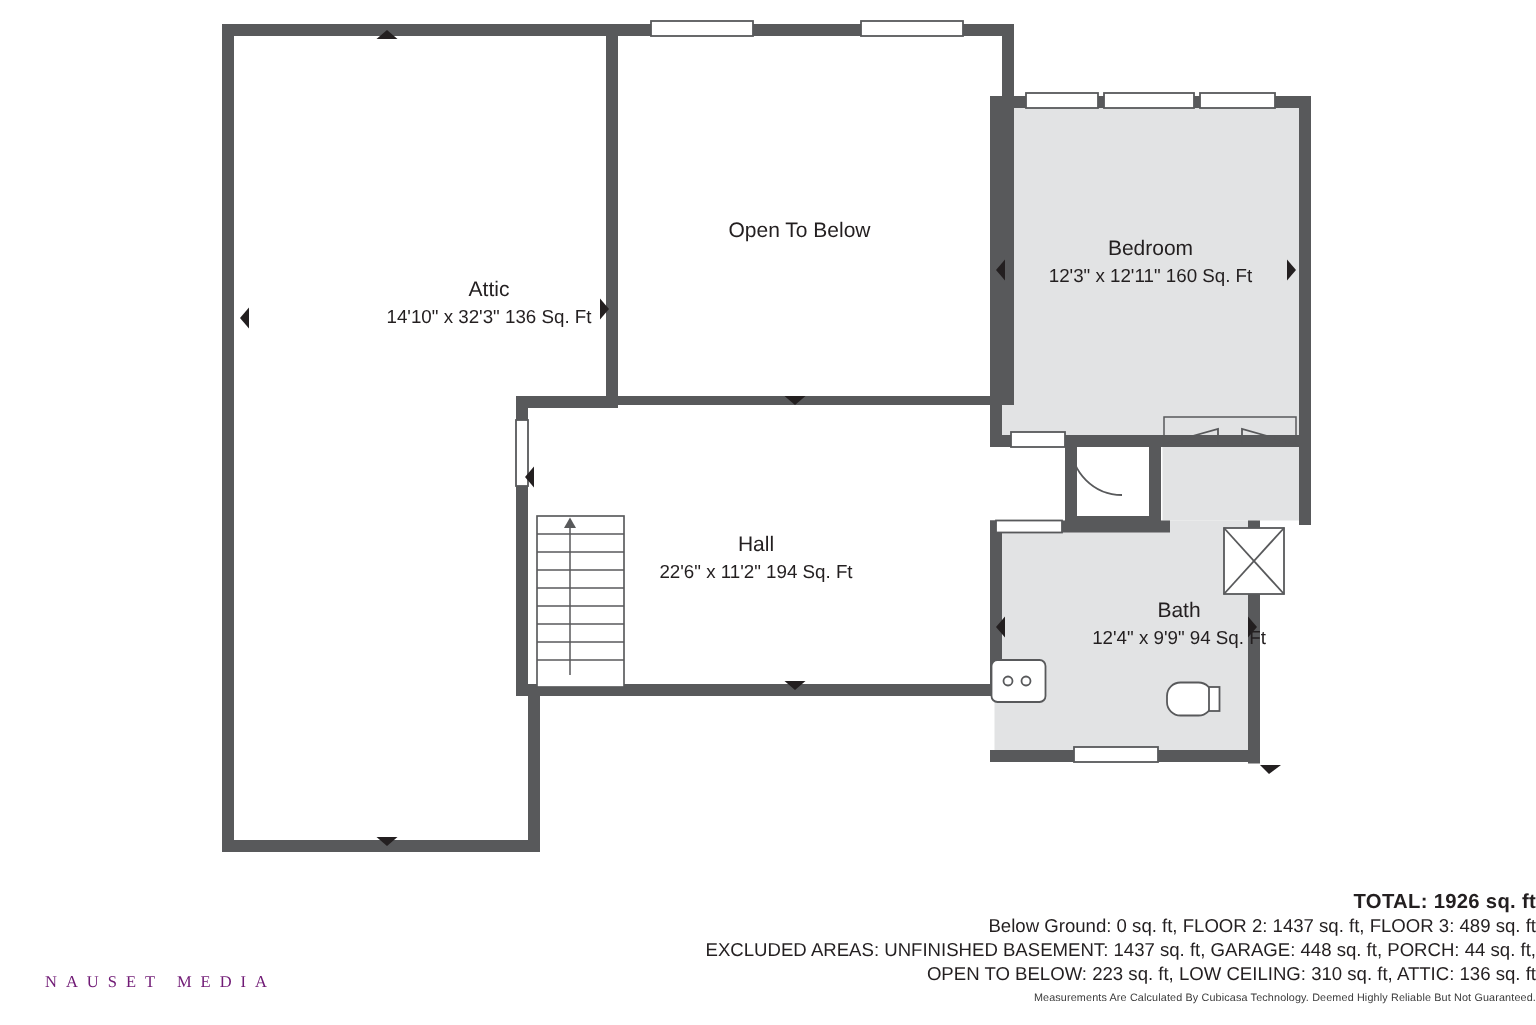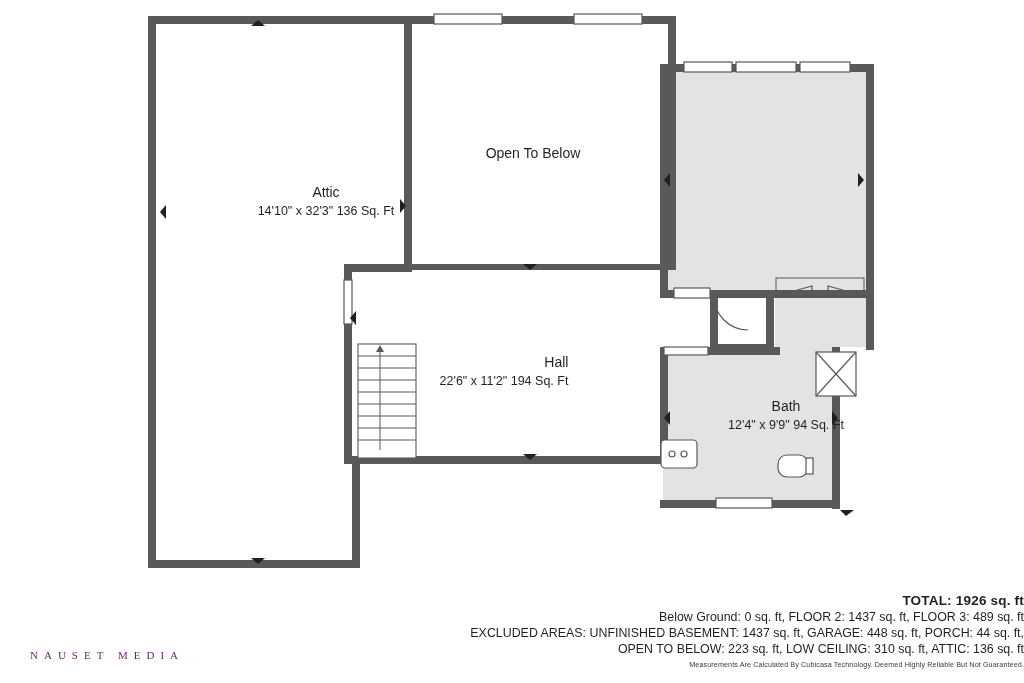--- a/index.html
+++ b/index.html
@@ -204,22 +204,26 @@
 
   <div class="room-label" style="left:326px; top:182px; transform:translate(-50%,0);">
     <span class="rname">Attic</span>
     <span class="rdim">14'10" x 32'3" 136 Sq. Ft</span>
   </div>
 
   <div class="room-label" style="left:533px; top:143px; transform:translate(-50%,0);">
     <span class="rname">Open To Below</span>
   </div>
 
-
-  <div class="room-label" style="left:504px; top:352px; transform:translate(-50%,0);text-align:right;">
+  <div class="room-label" style="left:767px; top:155px; transform:translate(-50%,0);">
+    <span class="rname">Bedroom</span>
+    <span class="rdim">12'3" x 12'11" 160 Sq. Ft</span>
+  </div>
+
+  <div class="room-label" style="left:504px; top:352px; transform:translate(-50%,0);">
     <span class="rname">Hall</span>
     <span class="rdim">22'6" x 11'2" 194 Sq. Ft</span>
   </div>
 
   <div class="room-label" style="left:762px; top:396px; transform:translate(-50%,0);margin-left:24px;">
     <span class="rname">Bath</span>
     <span class="rdim">12'4" x 9'9" 94 Sq. Ft</span>
   </div>
 
   <div class="footer">

